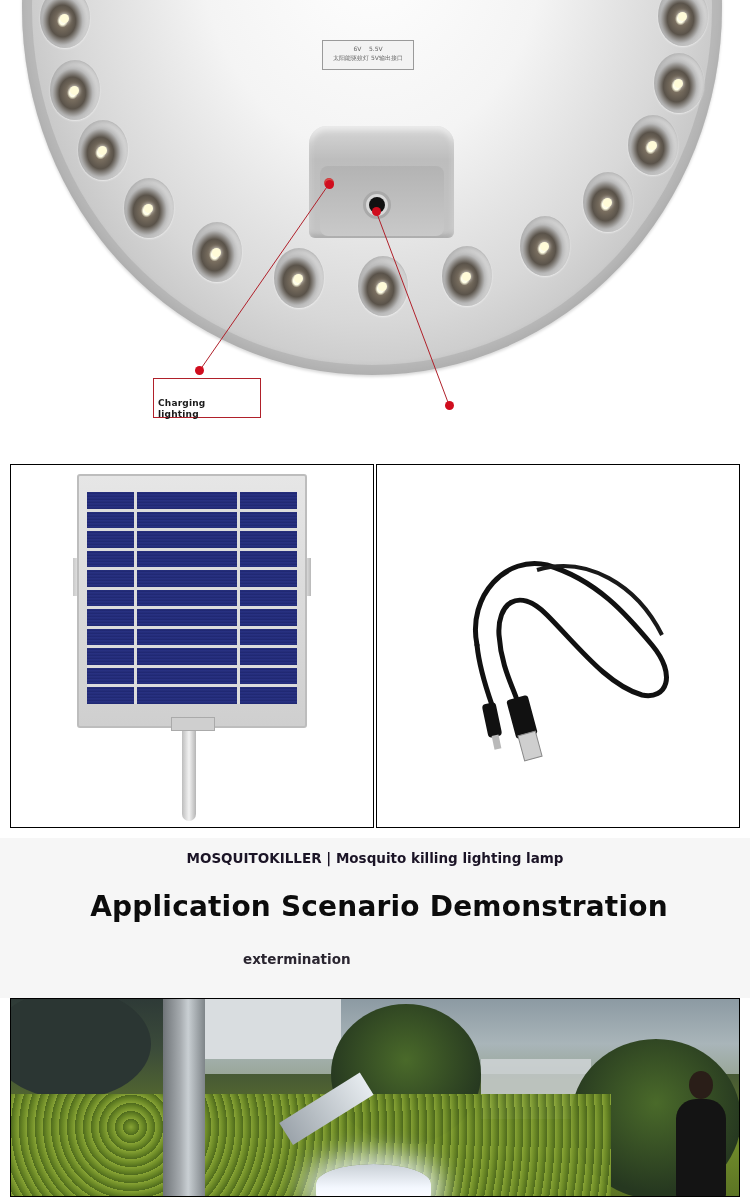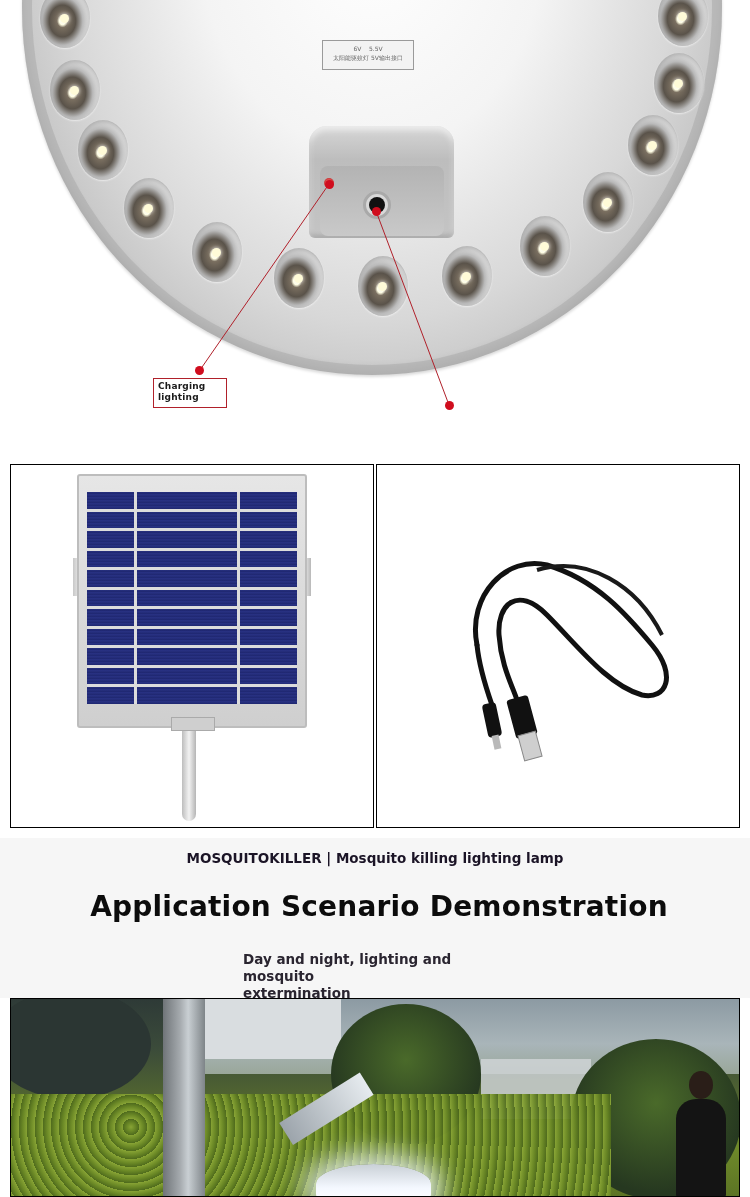--- a/index.html
+++ b/index.html
@@ -42,21 +42,21 @@
   .charge-led { position: absolute; left: 324px; top: 178px; width: 10px; height: 10px; border-radius: 50%; background: radial-gradient(circle, #ff8080, #b41818); }
   .usb-port { position: absolute; left: 363px; top: 191px; width: 28px; height: 28px; border-radius: 50%; background: #d8d8d8; border: 3px solid #a9a9a9; }
   .usb-hole { position: absolute; left: 369px; top: 197px; width: 16px; height: 16px; border-radius: 50%; background: #111; }
   .red-dot { position: absolute; width: 9px; height: 9px; border-radius: 50%; background: #d00d1e; }
   .callout-svg { position: absolute; left: 0; top: 0; width: 750px; height: 462px; pointer-events: none; }
 
   .callout-box {
     position: absolute; border: 1px solid #b0202a; background: #ffffff; color: #1a1a1a;
     font-family: "DejaVu Sans", sans-serif; font-weight: bold; font-size: 9px; letter-spacing: 0.2px;
   }
-  .callout-charging { left: 153px; top: 378px; width: 74px; height: 30px; padding: 2px 4px; line-height: 11px; }
+  .callout-charging { left: 153px; top: 378px; width: 108px; height: 30px; padding: 19px 4px; line-height: 11px; }
   .callout-solar { left: 345px; top: 414px; width: 223px; height: 30px; padding: 0 6px; line-height: 28px; }
 
   
   .acc-row { position: absolute; left: 10px; top: 464px; width: 730px; height: 364px; }
   .acc-card { position: absolute; top: 0; width: 364px; height: 364px; border: 1px solid #000; background: #fff; overflow: hidden; }
   .acc-solar { left: 0; }
   .acc-cable { left: 366px; }
 
   .panel-frame {
     position: absolute; left: 66px; top: 9px; width: 230px; height: 254px;
@@ -196,21 +196,20 @@
       <rect x="74" y="172" width="22" height="40" rx="3" fill="#111" transform="rotate(-15 85 192)"></rect>
       <rect x="84" y="208" width="18" height="26" fill="#cfcfcf" stroke="#888" stroke-width="1" transform="rotate(-15 93 221)"></rect>
     </svg>
   </div>
 </section>
 
 <section class="text-section">
   <div class="brand-line">MOSQUITOKILLER | Mosquito killing lighting lamp</div>
   <h1 class="scenario-title">Application Scenario Demonstration</h1>
   <div class="scenario-sub">
-    <div>Day and night, lighting and mosquito</div>
     <div>extermination</div>
   </div>
 </section>
 
 <section class="scene-photo">
   <div class="scene-sky"></div>
   <div class="scene-building"></div>
   <div class="scene-path"></div>
   <div class="scene-tree" style="left:320px; top:5px; width:150px; height:140px;"></div>
   <div class="scene-tree" style="left:560px; top:40px; width:170px; height:160px;"></div>

